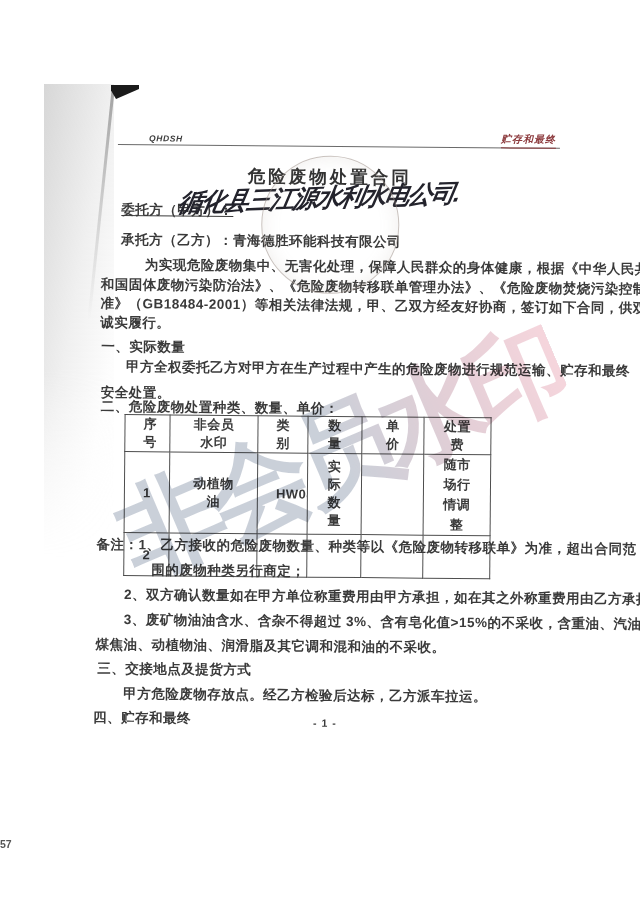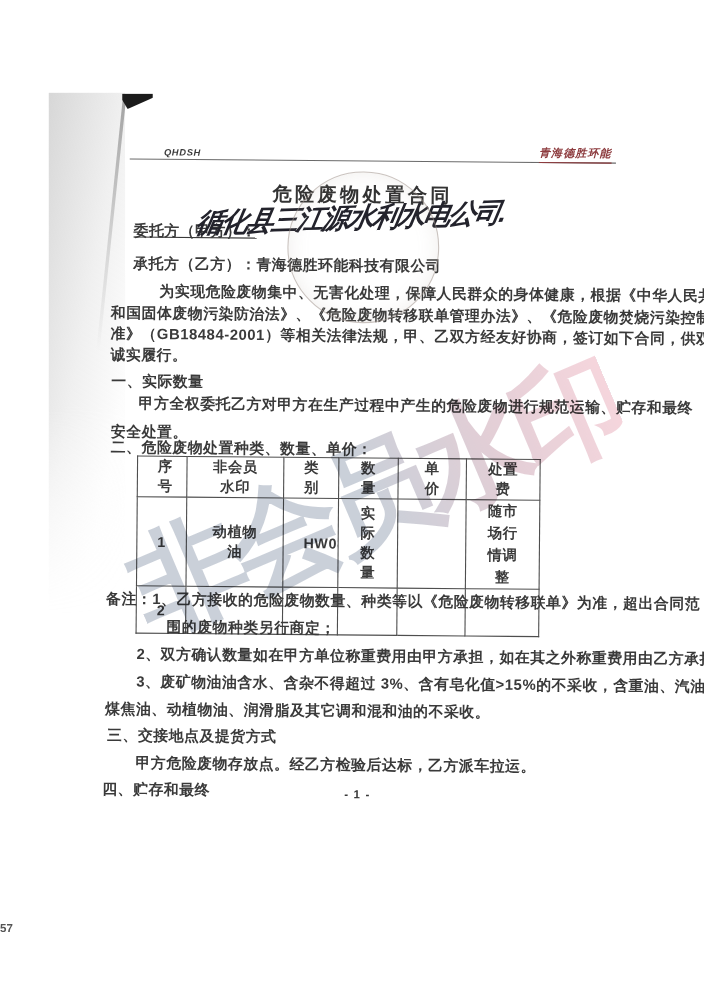--- a/index.html
+++ b/index.html
@@ -100,21 +100,21 @@
 <div class="edge-shadow"></div>
 <div class="edge-crease"></div>
 <div class="corner-wedge"></div>
 
 <div class="paper">
 
   <div class="stamp-circle"></div>
 
   <div class="header-rule">
     <span class="logo-text">QHDSH</span>
-    <span class="brand-text">青海德胜环能</span>
+    <span class="brand-text">贮存和最终</span>
   </div>
 
   <div class="doc-title">危险废物处置合同</div>
 
   <div class="abs txt" style="left:122px;top:201px;text-decoration:underline;">委托方（甲方）：</div>
   <div class="handwriting">循化县三江源水利水电公司.</div>
 
   <div class="abs txt" style="left:122px;top:231px;"><span>承托方（乙方）：</span><span>青海德胜环能科技有限公司</span></div>
 
   <div class="abs txt" style="left:146px;top:256px;">为实现危险废物集中、无害化处理，保障人民群众的身体健康，根据《中华人民共</div>

